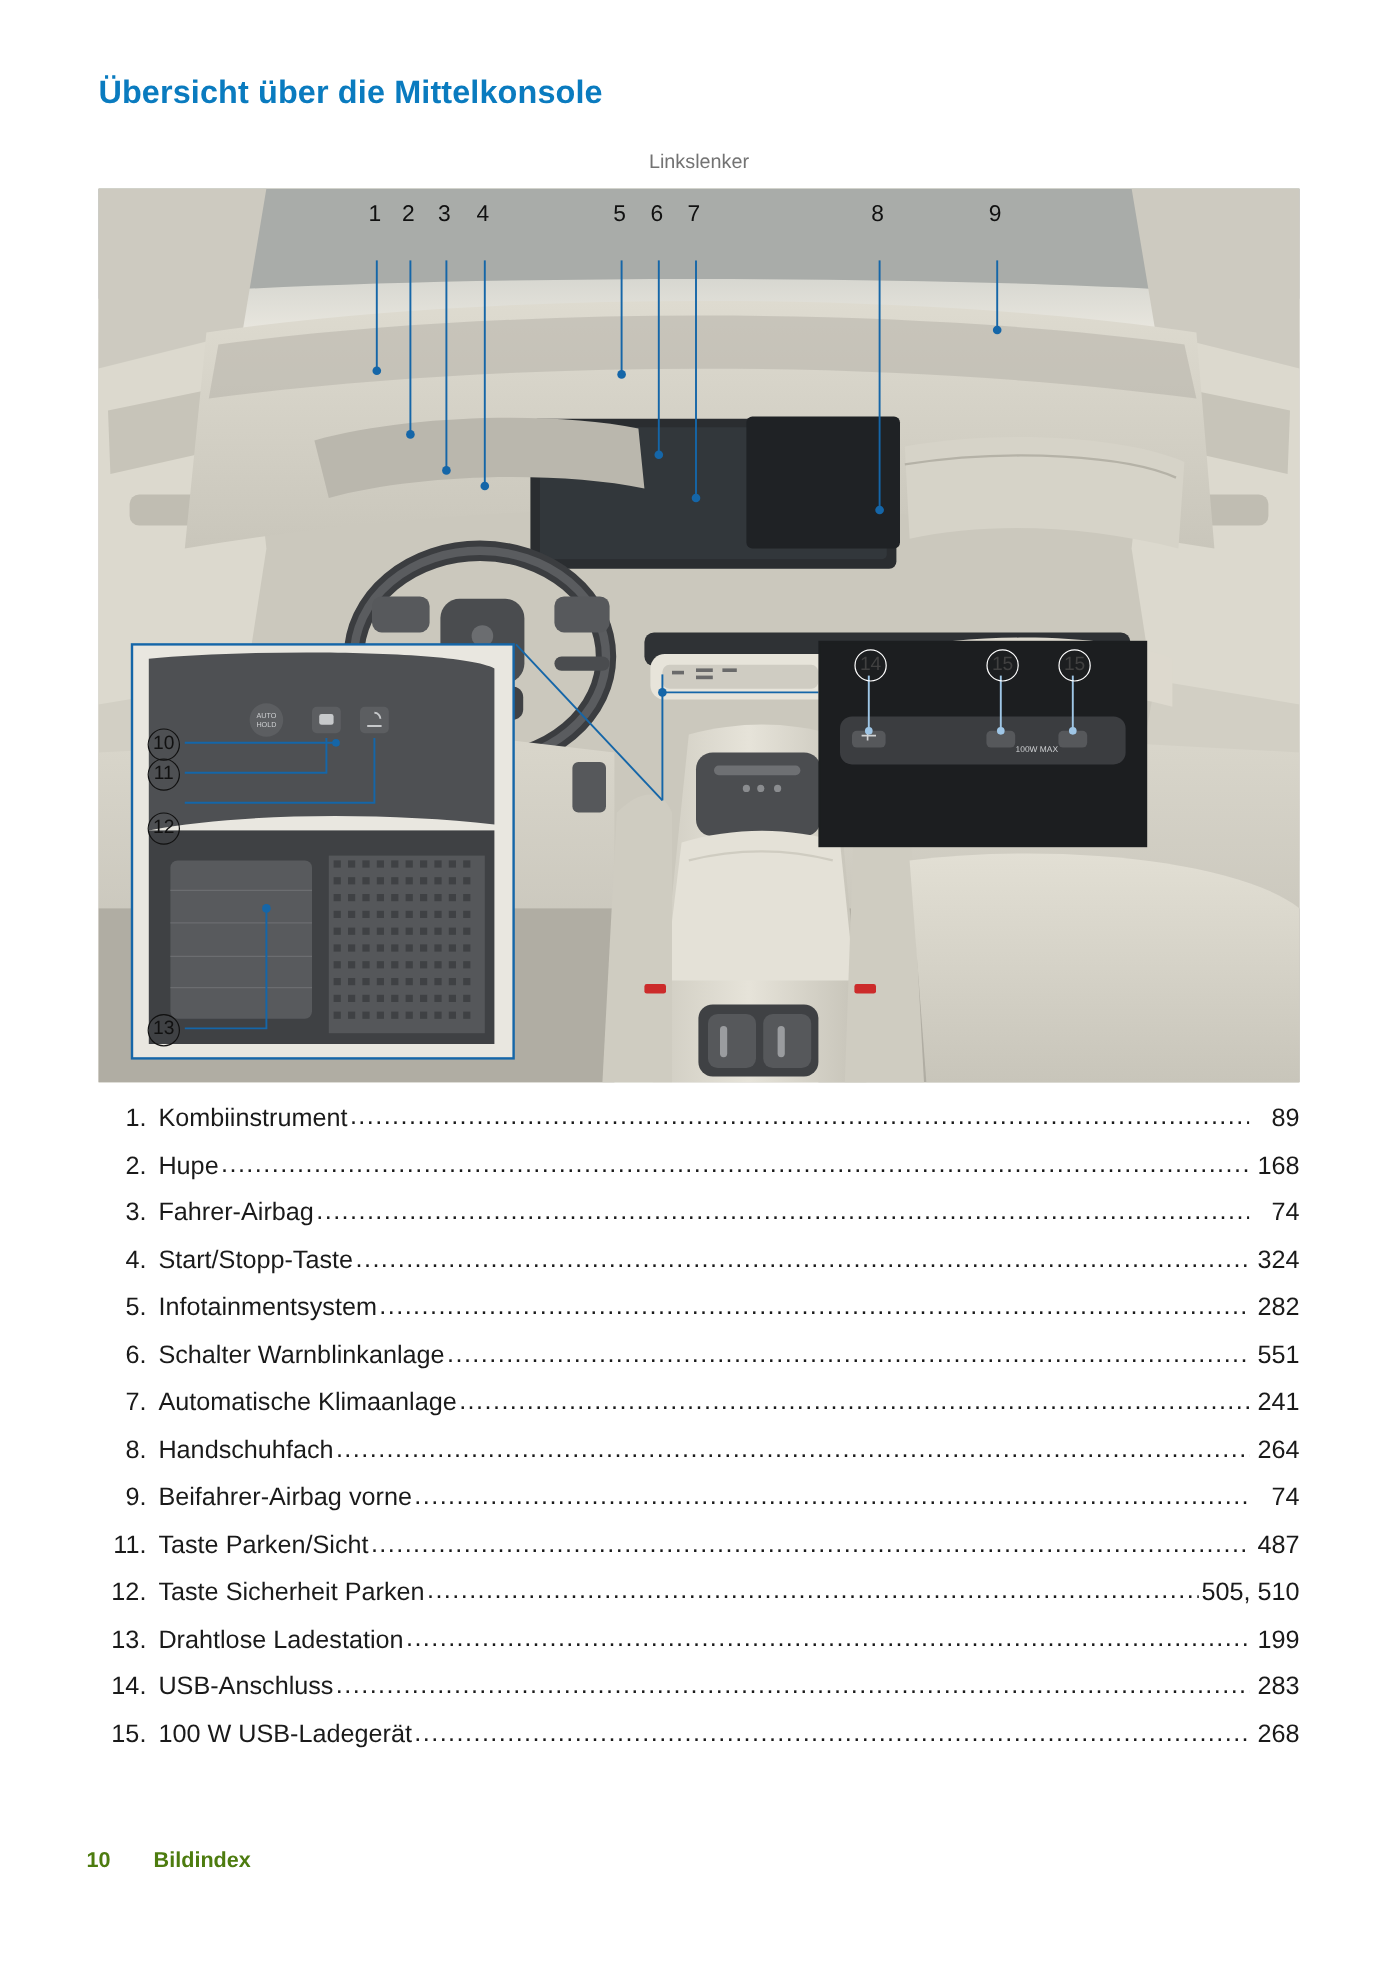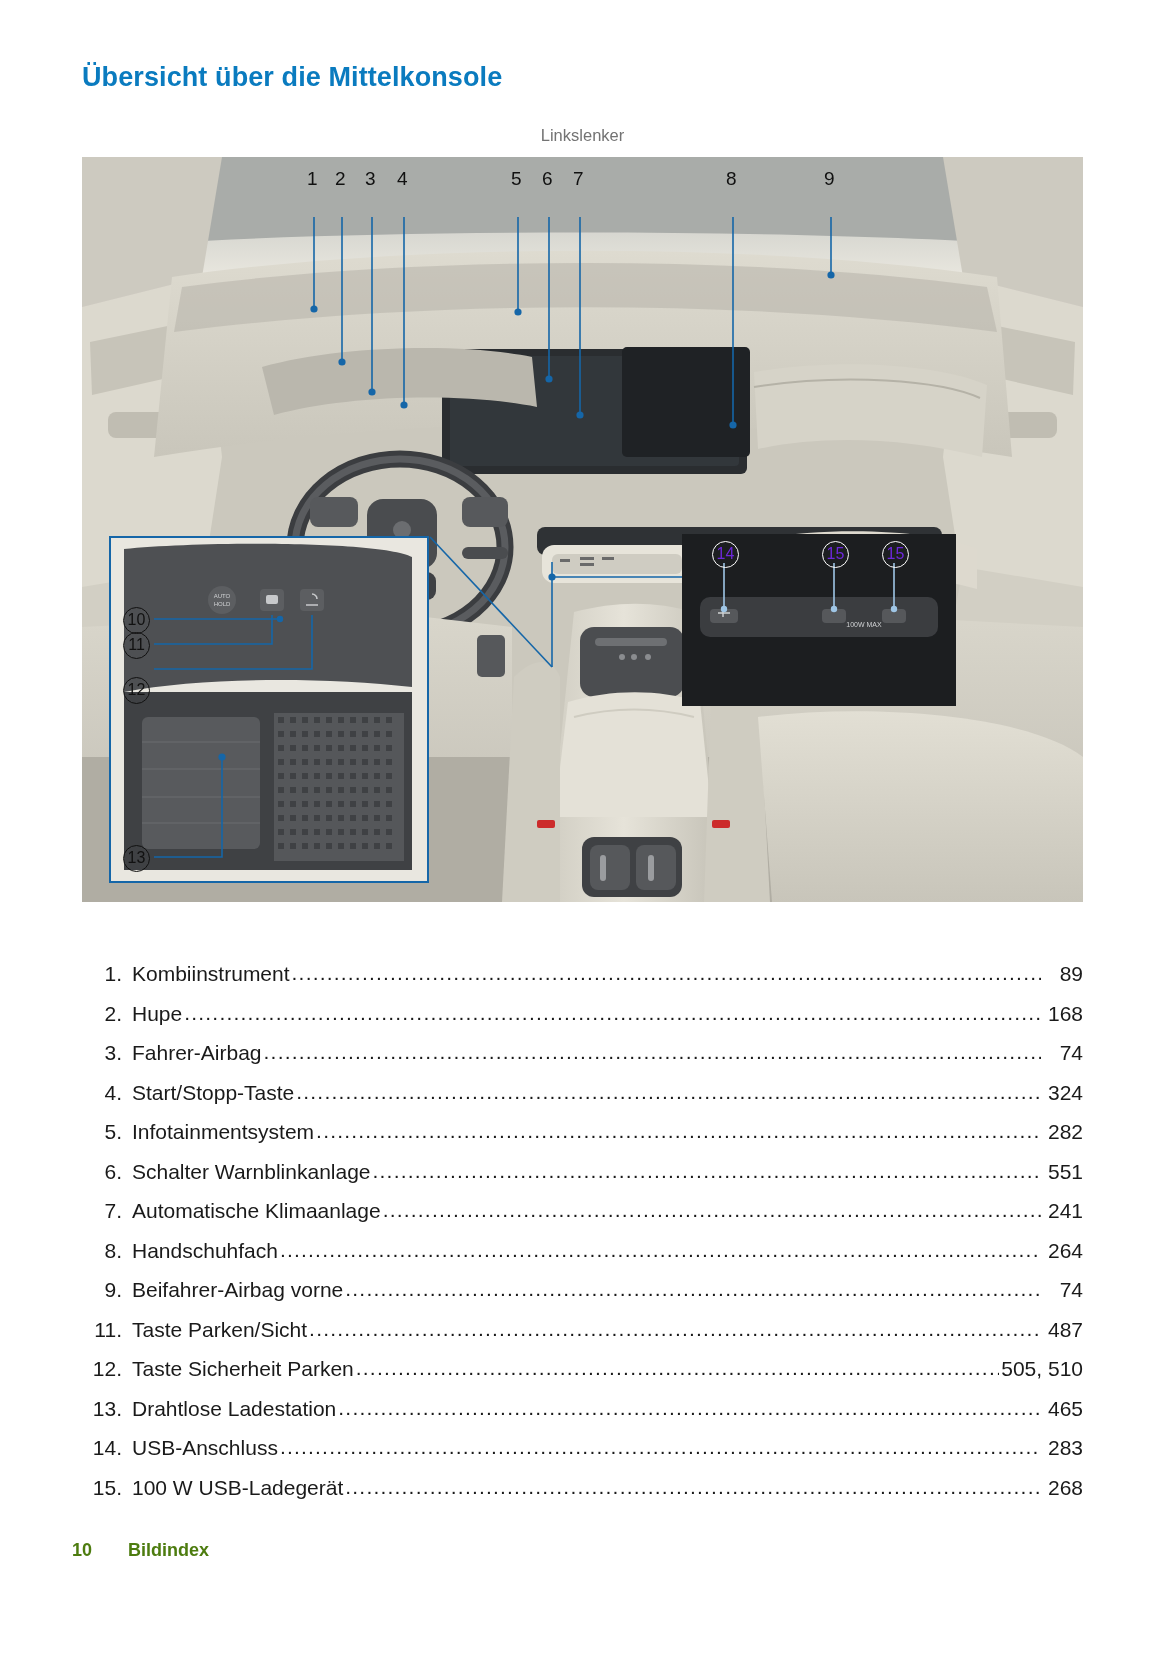--- a/index.html
+++ b/index.html
@@ -64,21 +64,21 @@
   .cnum.circled {
     border: 1.6px solid #111;
     border-radius: 50%;
     width: 25px;
     height: 25px;
     text-align: center;
     line-height: 23px;
     font-size: 16px;
     background: rgba(255,255,255,0.0);
   }
-  .cnum.ondark { color:#6d28d9; border-color:#ffffff; }
+  .cnum.ondark { color:#404040; border-color:#ffffff; }
 
   
   .index {
     position: absolute;
     left: 82px;
     top: 920px;
     width: 1001px;
     font-size: 21px;
     color: #1a1a1a;
   }
@@ -89,21 +89,20 @@
     white-space: nowrap;
   }
   .row .num {
     width: 40px;
     text-align: right;
     flex: 0 0 40px;
   }
   .row .label {
     padding-left: 10px;
     flex: 0 0 auto;
-    margin-top: 42px;
   }
   .row .dots {
     flex: 1 1 auto;
     overflow: hidden;
     margin: 0 2px;
     position: relative;
     top: -1px;
   }
   .row .dots::after {
     content: "........................................................................................................................................................................";
@@ -541,21 +540,21 @@
     <div class="row">
       <span class="num">12.</span>
       <span class="label">Taste Sicherheit Parken</span>
       <span class="dots"></span>
       <span class="page-no">505, 510</span>
     </div>
     <div class="row">
       <span class="num">13.</span>
       <span class="label">Drahtlose Ladestation</span>
       <span class="dots"></span>
-      <span class="page-no">465</span>
+      <span class="page-no">199</span>
     </div>
     <div class="row">
       <span class="num">14.</span>
       <span class="label">USB-Anschluss</span>
       <span class="dots"></span>
       <span class="page-no">283</span>
     </div>
     <div class="row">
       <span class="num">15.</span>
       <span class="label">100 W USB-Ladegerät</span>

